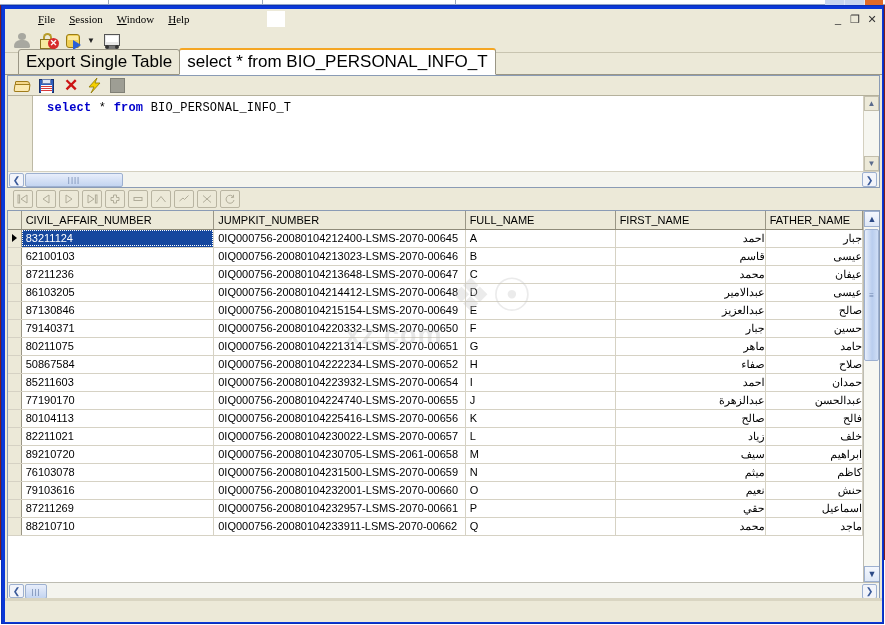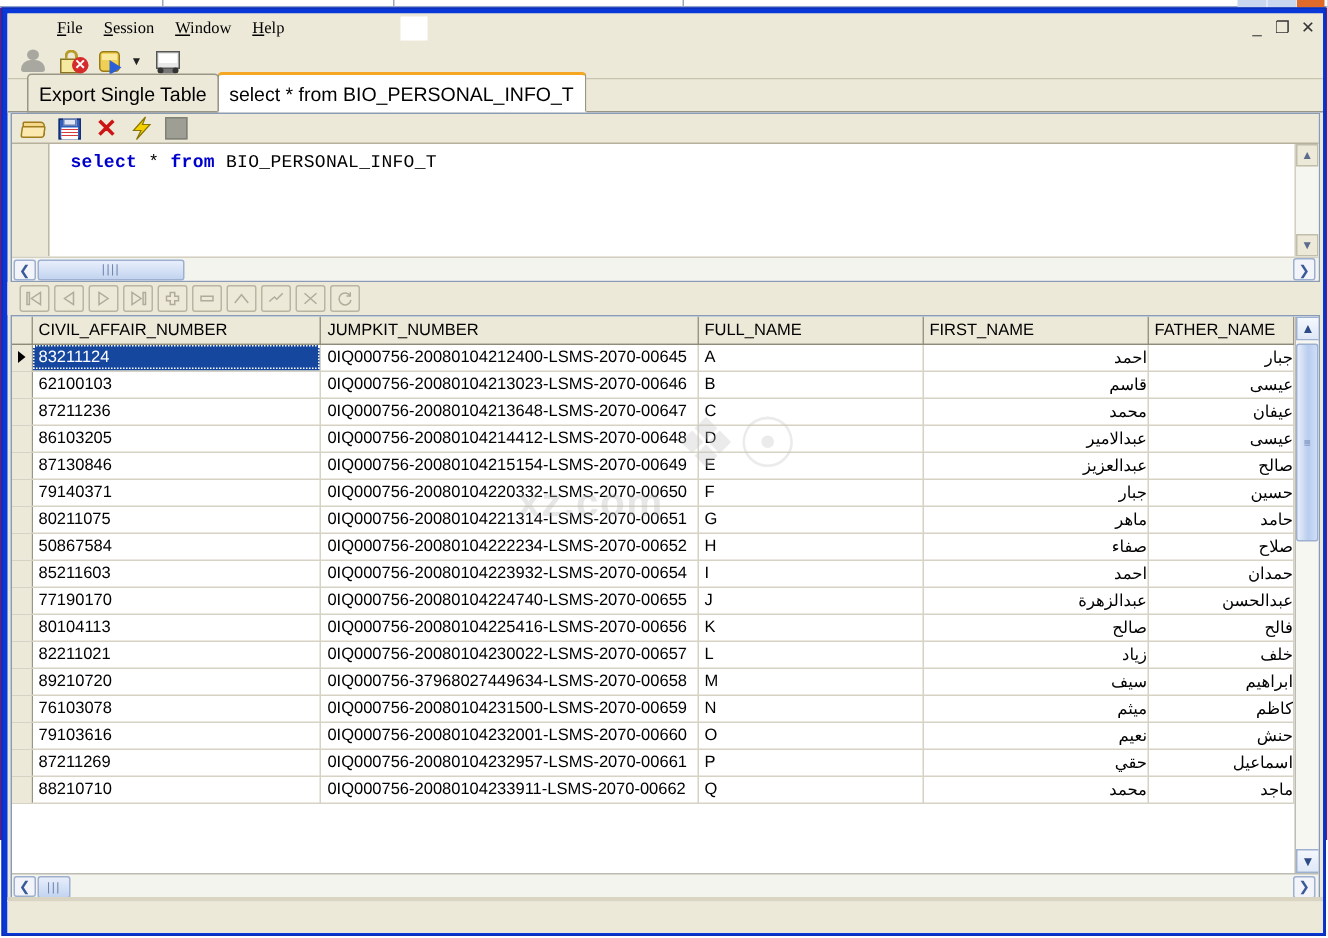--- a/index.html
+++ b/index.html
@@ -8,21 +8,21 @@
     width: 885px; height: 625px;
     overflow: hidden;
     background: #ffffff;
     font-family: "Liberation Sans", sans-serif;
   }
 
   
   #app {
     position: relative;
     width: 885px; height: 560px;
-    background: #701a75;
+    background: #7f1d1d;
   }
 
   
   .parent-strip {
     position: absolute; left: 0; top: 0; width: 885px; height: 5px;
     background: #fdfdfd;
     border-bottom: 1px solid #8ea4c8;
   }
   .parent-strip .p-line {
     position: absolute; left: 4px; top: 0; width: 880px; height: 2px;
@@ -132,21 +132,21 @@
   .tabstrip::after {
     content:''; position:absolute; left:0; right:0; bottom:0; height:1px; background:#9a9685;
   }
   .tab {
     position: relative;
     height: 20px;
     background: #ece9d8;
     border: 1px solid #9a9685;
     border-bottom: 1px solid #9a9685;
     border-radius: 3px 3px 0 0;
-    font-size: 13px;
+    font-size: 17px;
     color: #000;
     display: flex; align-items: center;
     padding: 12px 7px;
     margin-right: -1px;
     z-index: 1;
     white-space: nowrap;
     font-family: "Liberation Sans", sans-serif;
   }
   .tab.active {
     background: #ffffff;
@@ -697,21 +697,21 @@
                     <td class="ind"></td>
                     <td class="cell-0">82211021</td>
                     <td class="cell-1">0IQ000756-20080104230022-LSMS-2070-00657</td>
                     <td class="cell-2">L</td>
                     <td class="cell-3 rtl">زياد</td>
                     <td class="cell-4 rtl">خلف</td>
                   </tr>
                   <tr>
                     <td class="ind"></td>
                     <td class="cell-0">89210720</td>
-                    <td class="cell-1">0IQ000756-37968027449634-LSMS-2070-00658</td>
+                    <td class="cell-1">0IQ000756-20080104230705-LSMS-2061-00658</td>
                     <td class="cell-2">M</td>
                     <td class="cell-3 rtl">سيف</td>
                     <td class="cell-4 rtl">ابراهيم</td>
                   </tr>
                   <tr>
                     <td class="ind"></td>
                     <td class="cell-0">76103078</td>
                     <td class="cell-1">0IQ000756-20080104231500-LSMS-2070-00659</td>
                     <td class="cell-2">N</td>
                     <td class="cell-3 rtl">ميثم</td>

